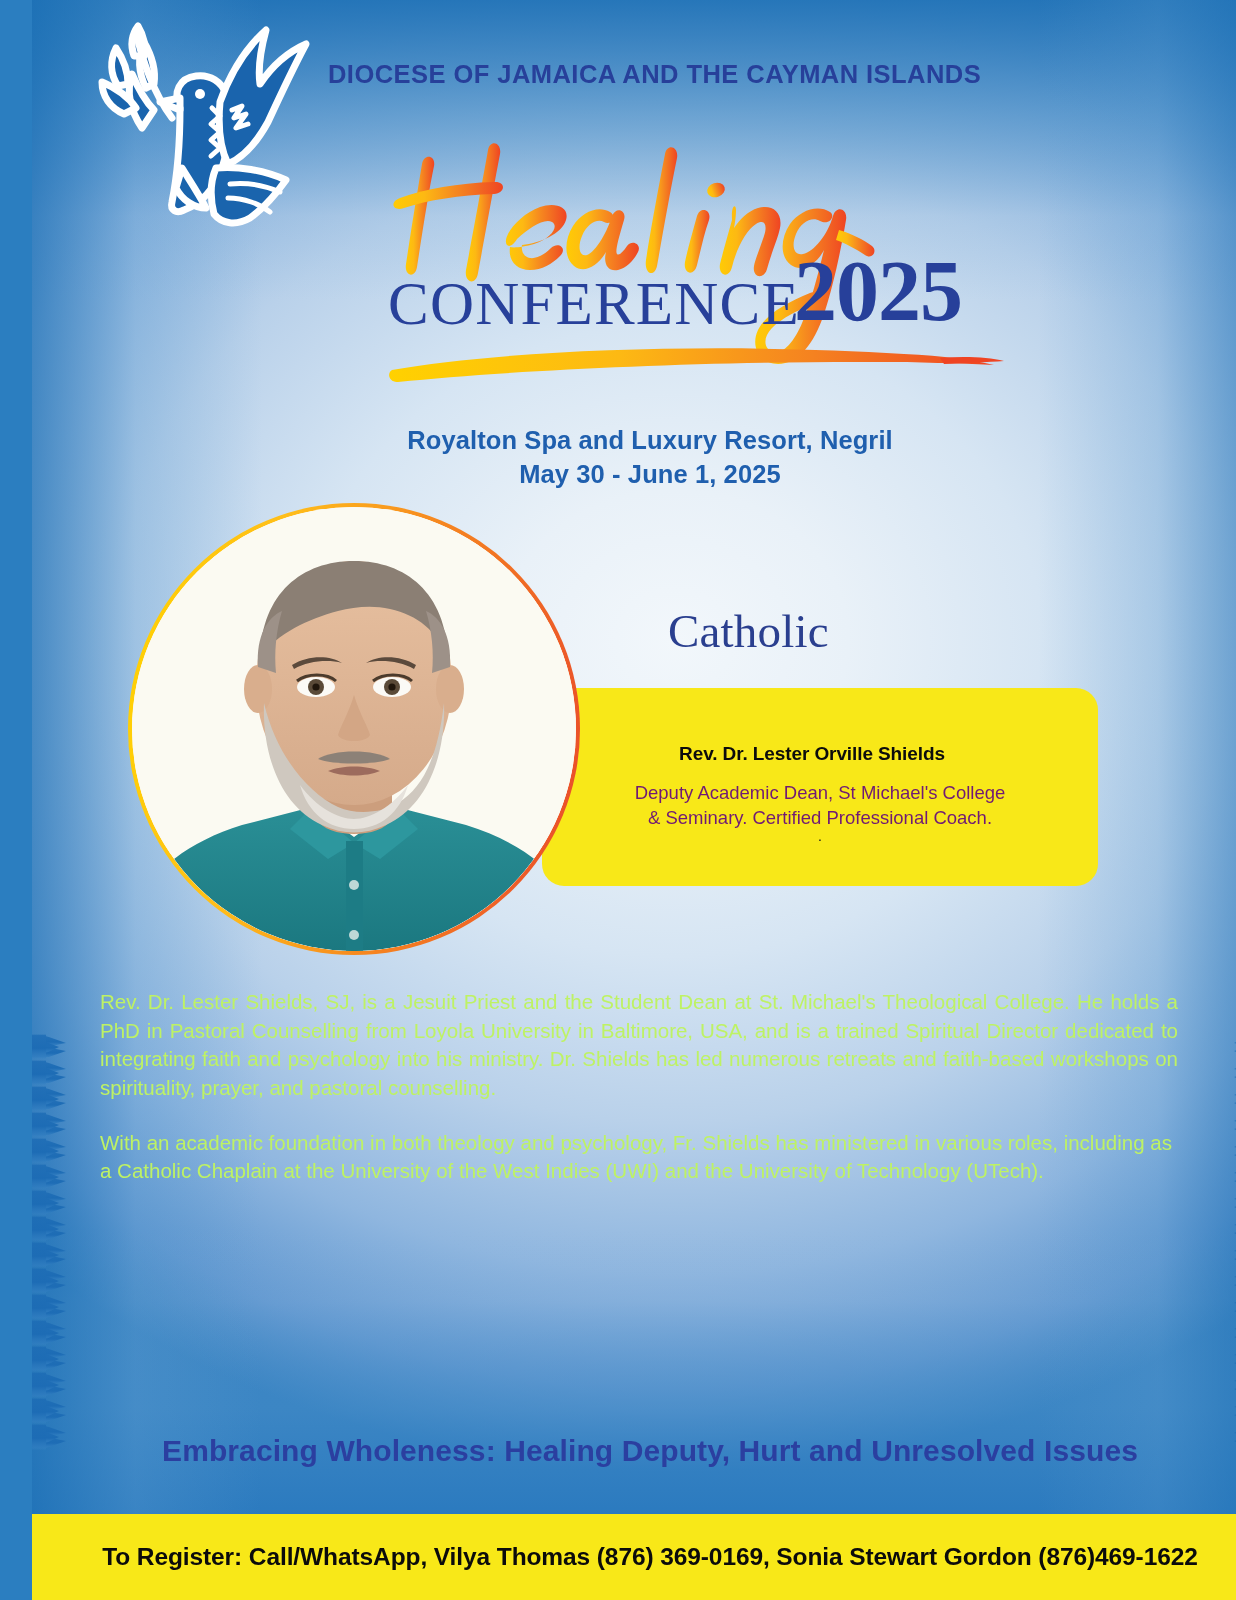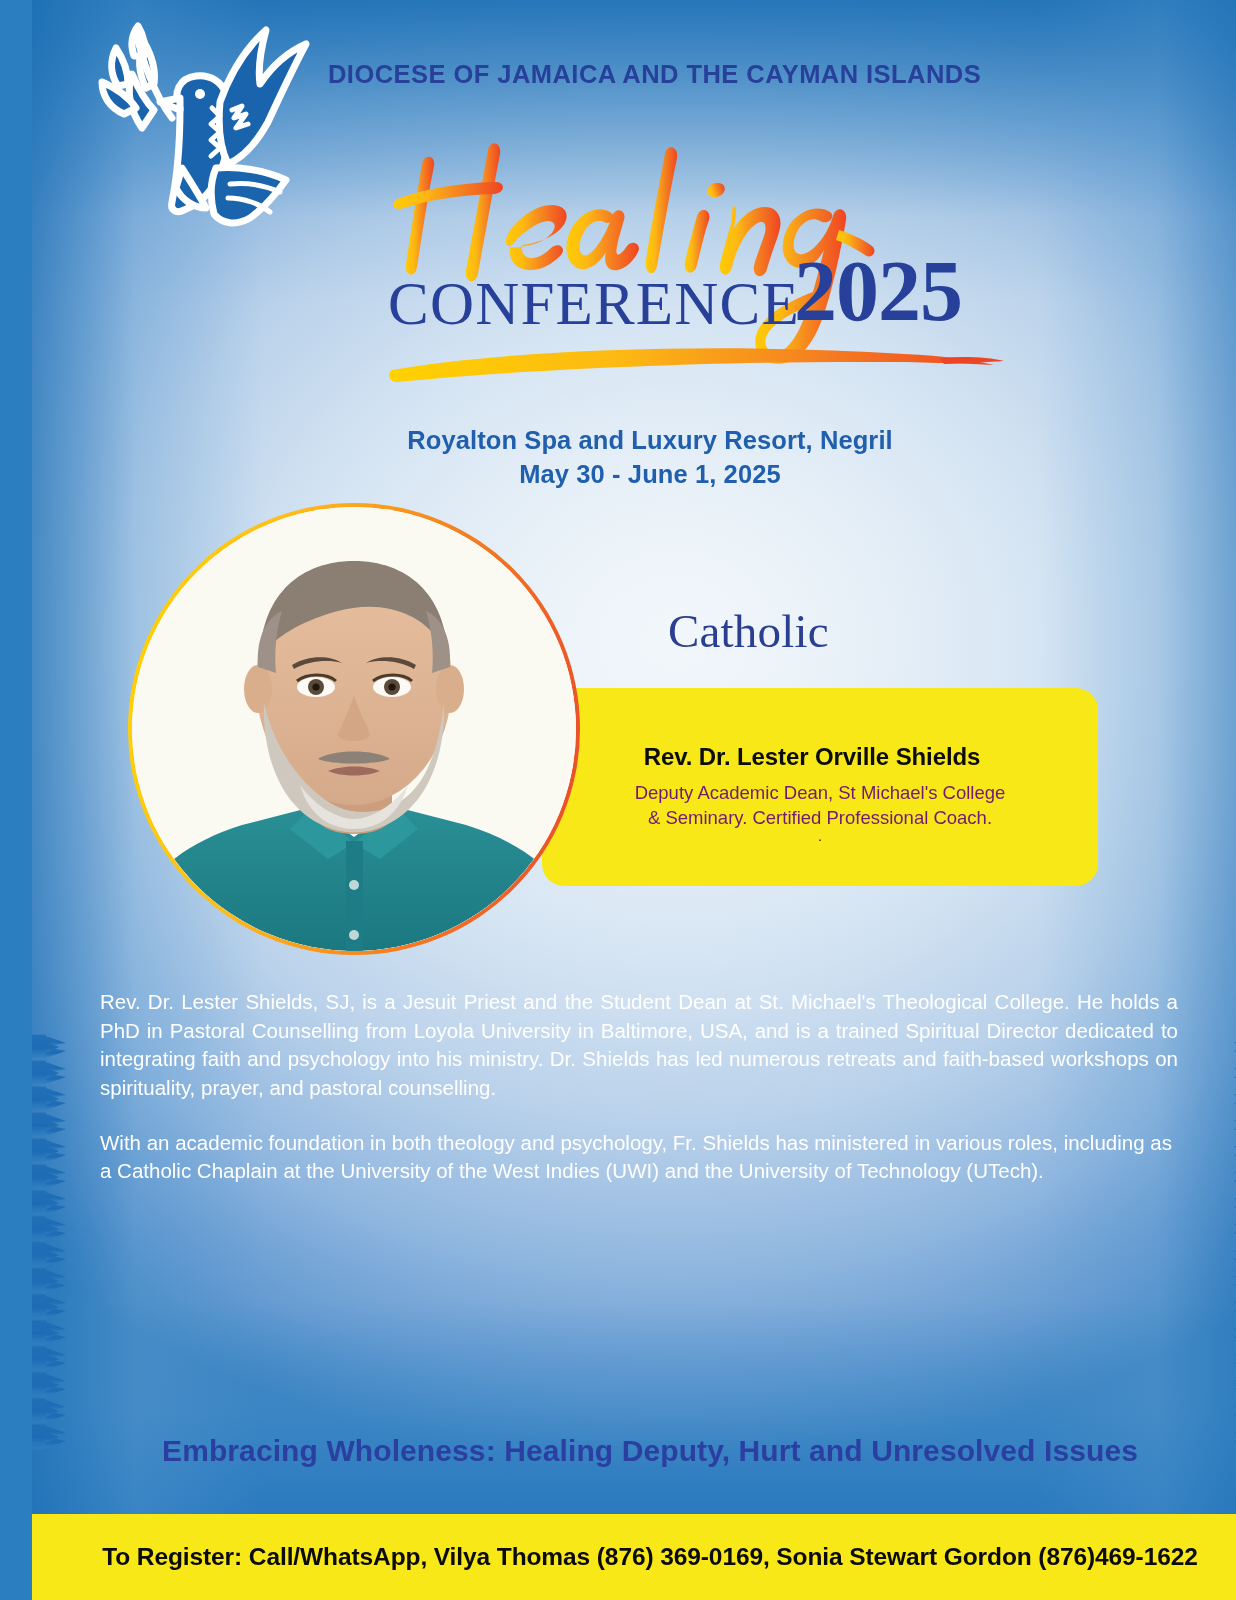--- a/index.html
+++ b/index.html
@@ -94,37 +94,37 @@
   .name-card{
     position:absolute; left:510px; top:688px;
     width:556px; height:198px;
     background:#f8e818;
     border-radius:22px;
     z-index:3;
   }
   .name-card .pname{
     position:absolute; left:0; right:16px; top:55px;
     text-align:center;
-    font-size:24px; font-weight:700; color:#0c0c0c;
+    font-size:19px; font-weight:700; color:#0c0c0c;
     letter-spacing:-.1px;
   }
   .name-card .ptitle{
     position:absolute; left:0; right:0; top:93px;
     text-align:center;
     font-size:18.5px; font-weight:400; color:#701a75; line-height:1.34;
   }
   .name-card .pdot{
     position:absolute; left:0; right:0; top:140px;
     text-align:center; font-size:14px; color:#111;
   }
 
   
   .bio{
     position:absolute; left:68px; top:988px; width:1078px;
-    font-size:20.5px; line-height:1.40; color:#ffffff;
+    font-size:20.5px; line-height:1.40; color:#bef264;
     text-align:justify;
   }
   .bio p{ margin:0; }
   .bio p + p{ margin-top:26px; }
   .bio p:last-child{ text-align:left; }
 
   
   .theme{
     position:absolute; left:0; right:0; top:1434px;
     text-align:center;

